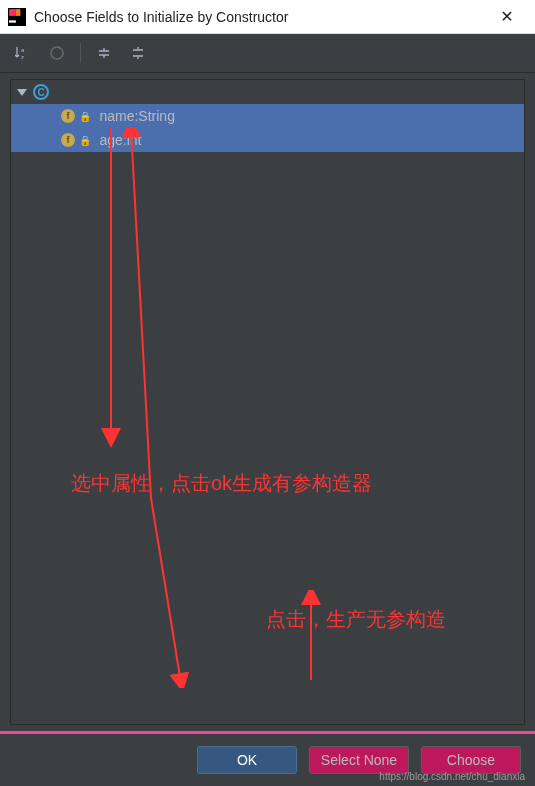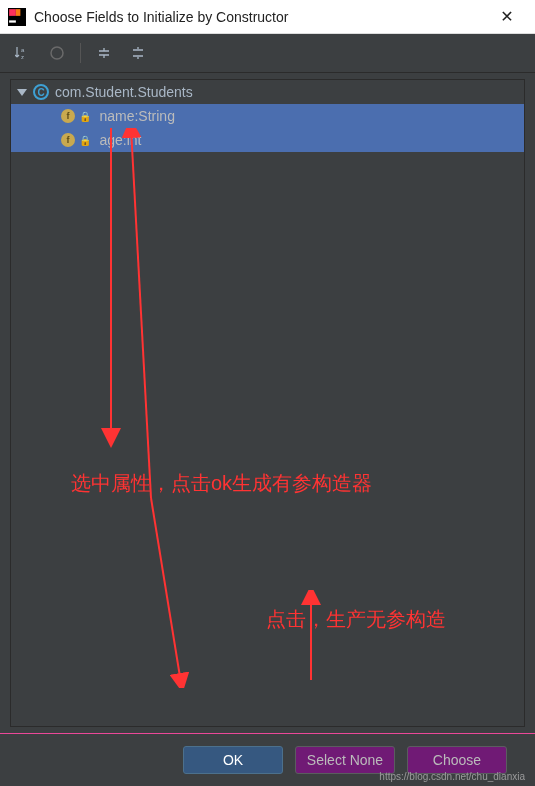--- a/index.html
+++ b/index.html
@@ -131,42 +131,42 @@
 .annot {
   position: absolute;
   color: #ff3333;
   font-size: 20px;
   pointer-events: none;
 }
 .buttons {
   display: flex;
   justify-content: flex-end;
   gap: 12px;
-  padding: 12px 28px;
-  border-top: 1px solid #ec4899;
+  padding: 12px 14px;
+  border-top: 3px solid #ec4899;
   background: #3c3f41;
   align-items: center;
 }
 .btn {
   min-width: 100px;
   height: 28px;
   border-radius: 3px;
   display: flex;
   align-items: center;
   justify-content: center;
   font-size: 14px;
   cursor: pointer;
 }
 .btn-primary {
   background: #365880;
   color: #fff;
   border: 1px solid #4c708c;
 }
 .btn-default {
-  background: #701a75;
+  background: #be185d;
   color: #bbb;
   border: 1px solid #5a5d5f;
 }
 .watermark {
   position: absolute;
   bottom: 4px;
   right: 10px;
   font-size: 10px;
   color: #aaa;
   opacity: 0.85;
@@ -214,21 +214,20 @@
       <svg viewBox="0 0 16 16">
           <path d="M3 5h10M3 11h10M8 2v2M8 14v-2" stroke="#a9b7c6" stroke-width="1.3" fill="none"></path>
         </svg>
     </div>
   </div>
 
   <div class="tree-area">
     <div class="tree-row class-row">
       <div class="triangle"></div>
       <div class="class-icon">C</div>
-      <span>com.Student.Students</span>
     </div>
     <div class="tree-row field-row selected">
       <div class="f-icon">f</div>
       <span class="lock-icon">🔒</span>
       <span>name:String</span>
     </div>
     <div class="tree-row field-row selected">
       <div class="f-icon">f</div>
       <span class="lock-icon">🔒</span>
       <span>age:int</span>

